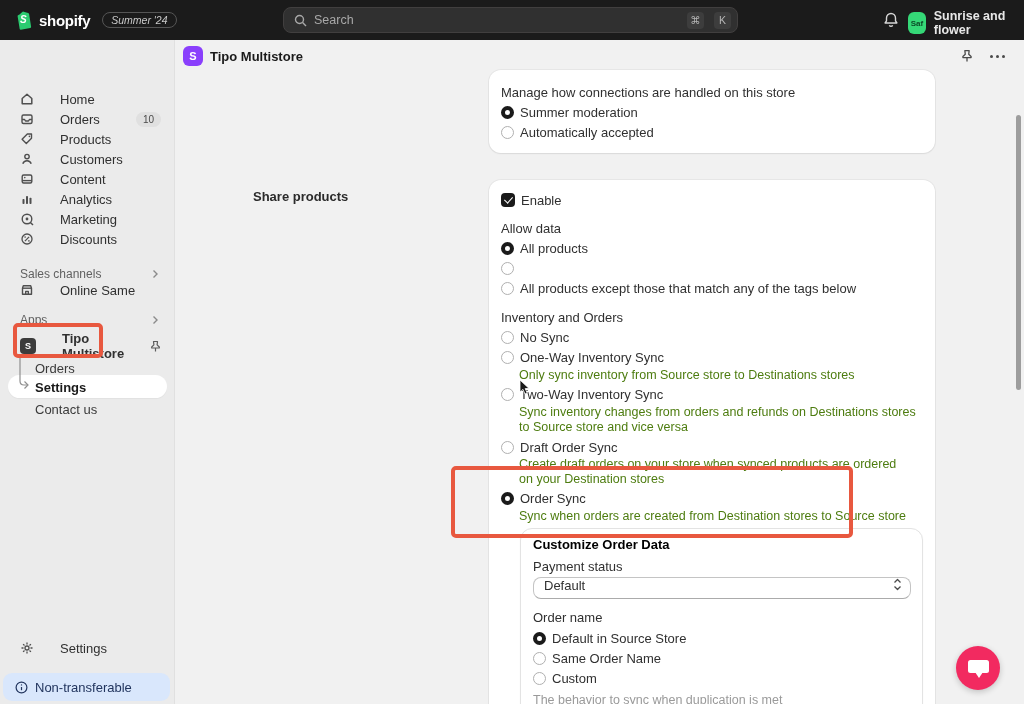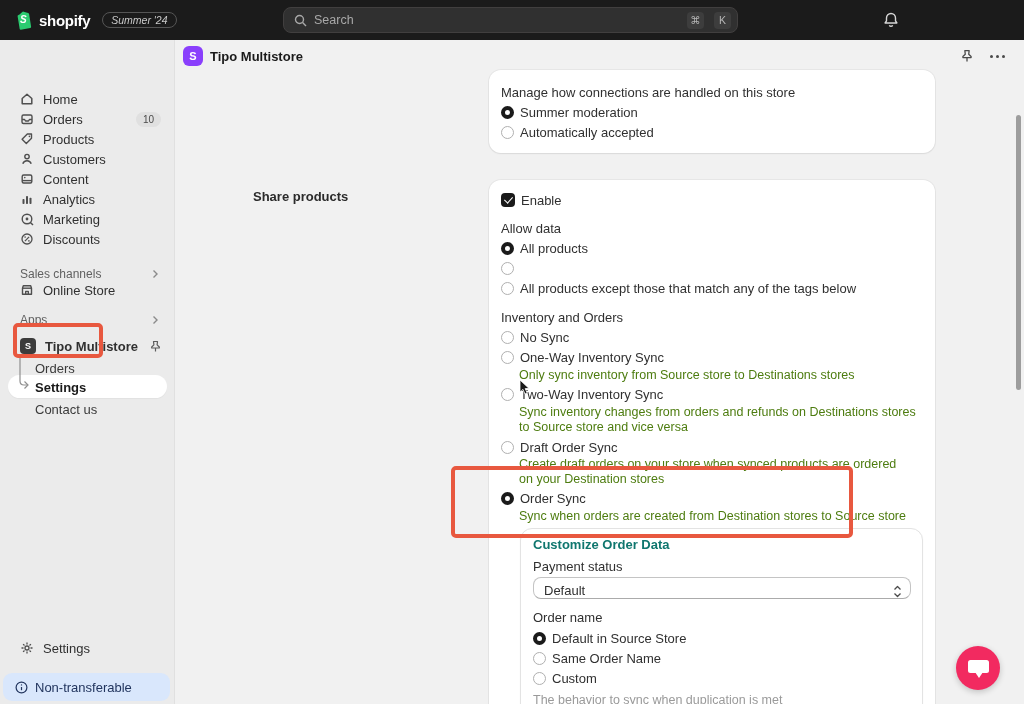--- a/index.html
+++ b/index.html
@@ -18,21 +18,21 @@
   .searchbar{position:absolute;left:283px;top:7px;width:455px;height:26px;background:#303030;border:1px solid #413f3f;border-radius:8px;display:flex;align-items:center;padding:0 6px 0 10px;gap:7px}
   .searchbar .ph{color:#a8a8a8;font-size:12.5px;flex:1}
   .key{width:17px;height:17px;border-radius:4px;background:#3d3d3d;color:#b5b5b5;font-size:10.5px;display:flex;align-items:center;justify-content:center;margin-left:3px}
   .bell{position:absolute;left:882px;top:11px;width:18px;height:18px}
   .account{position:absolute;left:908px;top:9px;display:flex;align-items:center;gap:8px;cursor:default}
   .avatar{width:22px;height:22px;border-radius:6px;background:#35d877;color:#0b4a27;font-size:8px;font-weight:700;display:flex;align-items:center;justify-content:center}
   .storename{color:#e8e8e8;font-size:12.5px;font-weight:600}
 
   
   .sidebar{position:absolute;left:0;top:40px;width:175px;height:664px;background:#ebebeb;border-right:1px solid #e0e0e0}
-  .srow{position:absolute;left:8px;width:159px;height:20px;display:flex;align-items:center;gap:9px;padding-left:12px;font-weight:500;color:#303030;border-radius:10px}
+  .srow{position:absolute;left:8px;width:159px;height:20px;display:flex;align-items:center;gap:26px;padding-left:12px;font-weight:500;color:#303030;border-radius:10px}
   .srow .icn{width:14px;height:14px;display:flex;align-items:center;justify-content:center;color:#4f4f4f;flex:none}
   .badge{margin-left:auto;margin-right:6px;background:#e0e0e0;border-radius:8px;padding:2px 7px;font-size:10px;color:#4a4a4a;font-weight:500}
   .shead{position:absolute;left:8px;width:159px;height:16px;display:flex;align-items:center;padding-left:12px;font-size:12px;color:#616161;font-weight:500}
   .shead .chev{margin-left:auto;margin-right:8px;display:flex}
   .subrow{position:absolute;left:8px;width:159px;height:20px;display:flex;align-items:center;padding-left:27px;color:#3a3a3a}
   .pill{position:absolute;left:8px;top:335px;width:159px;height:23px;background:#fff;border-radius:12px;box-shadow:0 1px 1px rgba(0,0,0,.04)}
   .appmini{width:16px;height:16px;border-radius:4px;background:#3c3c3c;color:#fff;font-size:9px;font-weight:700;display:flex;align-items:center;justify-content:center;flex:none}
   .pinbtn{margin-left:auto;margin-right:6px;display:flex;color:#5c5c5c}
   .treeline{position:absolute;left:17px;top:316px;color:#8f8f8f}
   .ntbar{position:absolute;left:3px;top:633px;width:167px;height:28px;background:#d9e7fc;border-radius:9px;display:flex;align-items:center;gap:7px;padding-left:12px;color:#22355e;font-weight:500}
@@ -52,23 +52,23 @@
   .grouplabel{position:absolute;left:12px;height:16px;display:flex;align-items:center;color:#303030}
   .optrow{position:absolute;left:12px;height:16px;display:flex;align-items:center;gap:6px;color:#303030}
   .radio{width:13px;height:13px;border-radius:50%;border:1.5px solid #b0b0b0;background:#fff;flex:none}
   .radio.on{border:4px solid #1a1a1a}
   .cb{width:14px;height:14px;border-radius:4px;background:#1a1a1a;position:relative;flex:none}
   .cb::after{content:"";position:absolute;left:4.5px;top:2px;width:4px;height:7px;border:solid #fff;border-width:0 1.6px 1.6px 0;transform:rotate(42deg)}
   .desc{position:absolute;left:30px;color:#4d7c0f;line-height:15px;font-size:12.5px}
   .sectionlabel{position:absolute;left:78px;top:149px;font-weight:650;color:#2b2b2b}
 
   .subcard{position:absolute;left:31px;top:348px;width:403px;height:310px;background:#fff;border:1px solid #e3e3e3;border-radius:12px;box-shadow:0 1px 2px rgba(0,0,0,.04)}
-  .sc-title{position:absolute;left:12px;top:8px;font-weight:650;color:#0f766e}
+  .sc-title{position:absolute;left:12px;top:8px;font-weight:650;color:#000000}
   .sc-label{position:absolute;left:12px;height:16px;display:flex;align-items:center;color:#303030}
-  .select{position:absolute;left:12px;top:48px;width:378px;height:22px;border:1px solid #c4c4c4;border-bottom-color:#ababab;border-radius:8px;background:#fff;display:flex;align-items:flex-end;padding:0 8px 0 10px;color:#303030}
+  .select{position:absolute;left:12px;top:48px;width:378px;height:22px;border:1px solid #c4c4c4;border-bottom-color:#ababab;border-radius:8px;background:#fff;display:flex;align-items:flex-start;padding:0 8px 0 10px;color:#303030}
   .select .caret{margin-left:auto;display:flex;color:#4a4a4a}
   .footnote{position:absolute;left:12px;top:164px;color:#9a9a9a;font-size:12.5px}
 
   
   .redbox{position:absolute;border:4px solid #e8583f;border-radius:5px;z-index:30}
   .redbox1{left:13px;top:323px;width:90px;height:35px}
   .redbox2{left:451px;top:466px;width:402px;height:72px}
   .scrollthumb{position:absolute;left:1016px;top:115px;width:5px;height:275px;background:#9d9d9d;border-radius:3px;z-index:25}
   .chatbtn{position:absolute;left:956px;top:646px;width:44px;height:44px;border-radius:50%;background:#f22a60;z-index:40;box-shadow:0 2px 6px rgba(0,0,0,.2)}
   .chatbtn .bubble{position:absolute;left:12px;top:14px;width:21px;height:13px;background:#fff;border-radius:2.5px}
@@ -101,20 +101,24 @@
       <span class="ph">Search</span>
       <span class="key">⌘</span>
       <span class="key">K</span>
     </div>
     <div class="bell">
       <svg width="18" height="18" viewBox="0 0 18 18" fill="none" stroke="#d6d6d6" stroke-width="1.4" stroke-linejoin="round">
           <path d="M9 2.5a4.5 4.5 0 0 1 4.5 4.5v2.8l1.4 2.2H3.1l1.4-2.2V7A4.5 4.5 0 0 1 9 2.5z"></path>
           <path d="M7.4 14.2a1.7 1.7 0 0 0 3.2 0"></path>
         </svg>
     </div>
+    <div class="account">
+      <span class="avatar">Saf</span>
+      <span class="storename">Sunrise and flower</span>
+    </div>
   </div>
 
   <div class="sidebar">
 
     <div class="srow" style="top:49px">
       <span class="icn">
           <svg width="14" height="14" viewBox="0 0 14 14" fill="none" stroke="currentColor" stroke-width="1.5" stroke-linejoin="round">
             <path d="M2.2 6.5 7 2.3l4.8 4.2v5.2H2.2z"></path>
           </svg>
         </span>
@@ -199,21 +203,21 @@
         </span>
     </div>
     <div class="srow" style="top:240px">
       <span class="icn">
           <svg width="14" height="14" viewBox="0 0 14 14" fill="none" stroke="currentColor" stroke-width="1.4" stroke-linejoin="round">
             <path d="M2.5 5.2 3.3 2.8h7.4l.8 2.4v6h-9z"></path>
             <path d="M2.5 5.2h9"></path>
             <path d="M5.7 11.2V8.4h2.6v2.8"></path>
           </svg>
         </span>
-      <span>Online Store</span>
+      <span>Online Same</span>
     </div>
 
     <div class="shead" style="top:272px">
       <span>Apps</span>
       <span class="chev">
           <svg width="8" height="10" viewBox="0 0 8 10" fill="none" stroke="#8a8a8a" stroke-width="1.4">
             <path d="M2.5 1.5 6 5 2.5 8.5"></path>
           </svg>
         </span>
     </div>

